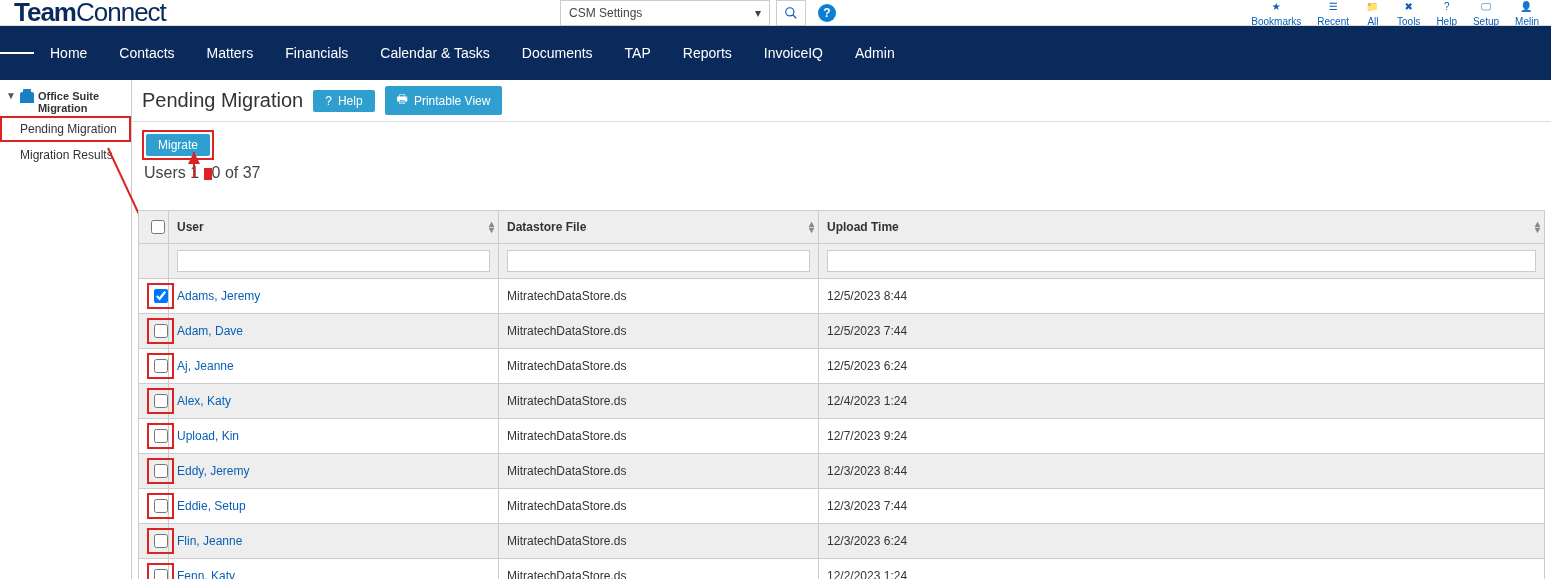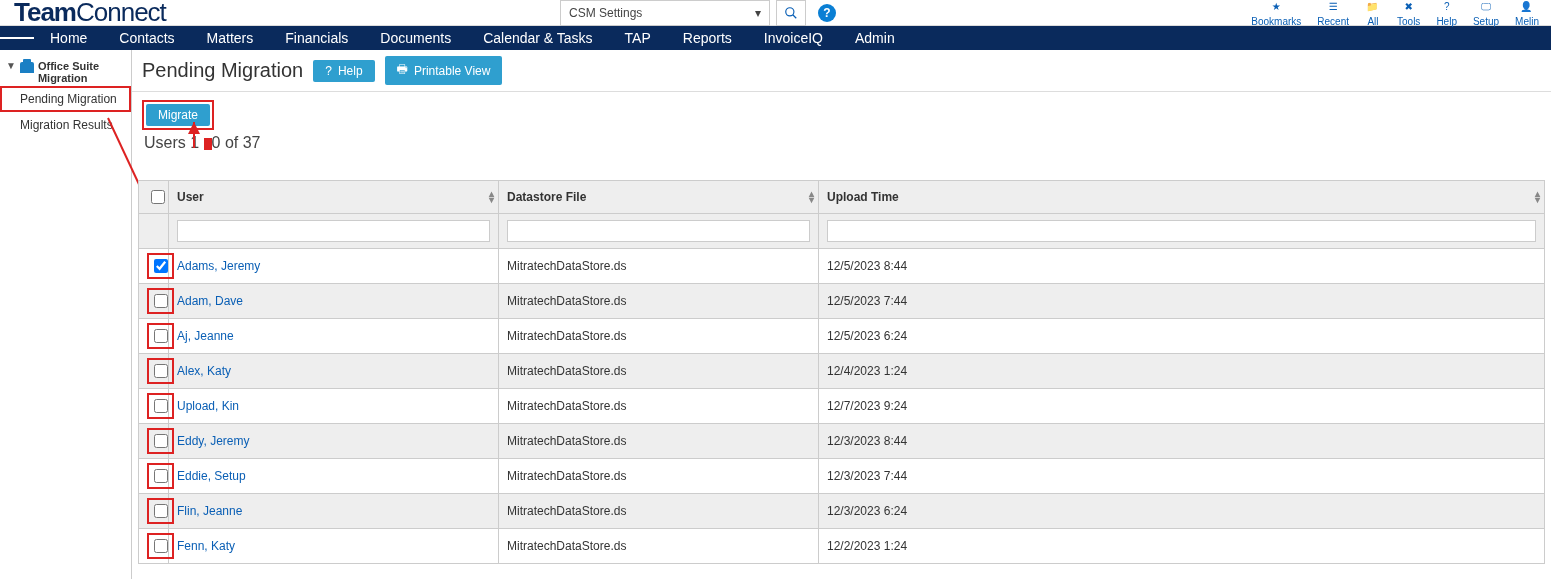--- a/index.html
+++ b/index.html
@@ -61,21 +61,21 @@
   }
   .top-right-item {
     display:flex;flex-direction:column;align-items:center;
     font-size:10px;color:#0a5fb5;cursor:pointer; line-height:1.1;
   }
   .top-right-item svg, .top-right-item .ico { width:16px;height:16px;margin-bottom:2px; }
   .ico { display:inline-flex;align-items:center;justify-content:center; }
 
   
   .navbar {
-    background:#0a2a5c; height:24px; display:flex;align-items:center;
+    background:#0a2a5c; height:54px; display:flex;align-items:center;
     color:#fff;
   }
   .hamburger {
     width:34px;height:36px;display:flex;align-items:center;justify-content:center;
     cursor:pointer;
   }
   .hamburger div { width:18px;height:2px;background:#fff;margin:2px 0; }
   .nav-item {
     padding:0 16px; font-size:14px; cursor:pointer; color:#fff;
     line-height:36px;
@@ -211,22 +211,22 @@
 <div class="navbar">
   <div class="hamburger">
     <div></div>
       <div></div>
       <div></div>
   </div>
   <div class="nav-item">Home</div>
   <div class="nav-item">Contacts</div>
   <div class="nav-item">Matters</div>
   <div class="nav-item">Financials</div>
+  <div class="nav-item">Calendar &amp; Tasks</div>
   <div class="nav-item">Documents</div>
-  <div class="nav-item">Calendar &amp; Tasks</div>
   <div class="nav-item">TAP</div>
   <div class="nav-item">Reports</div>
   <div class="nav-item">InvoiceIQ</div>
   <div class="nav-item">Admin</div>
 </div>
 
 <div class="layout rel">
 
   <svg class="arrows" width="220" height="260">
     <defs>

